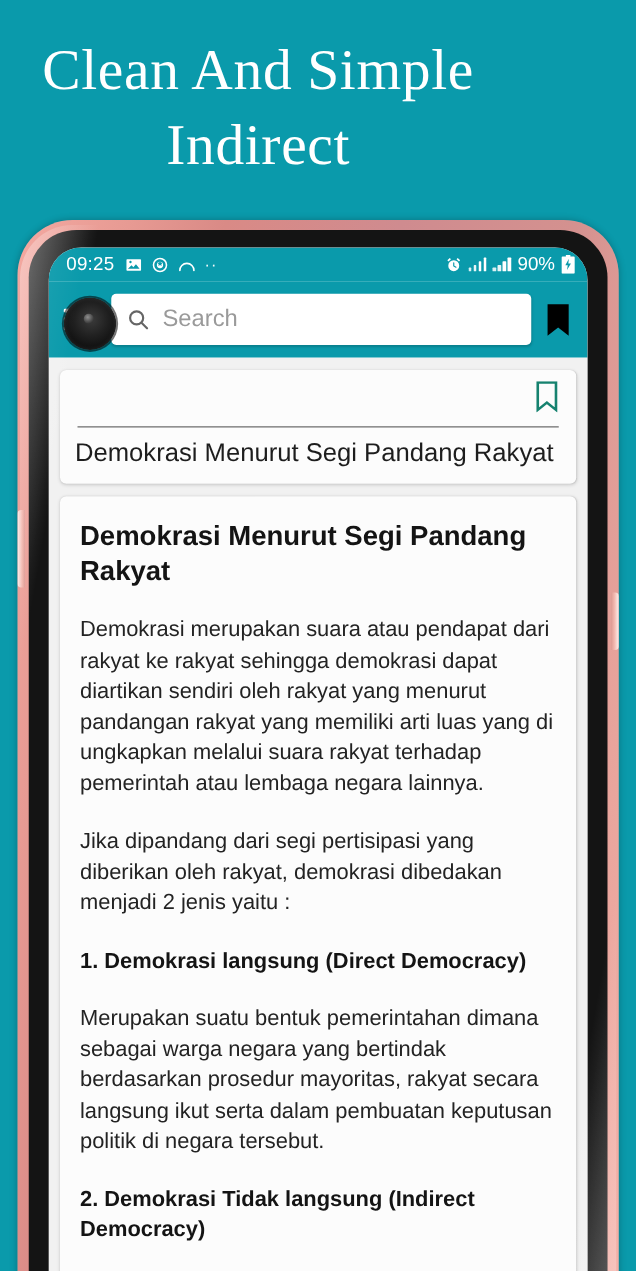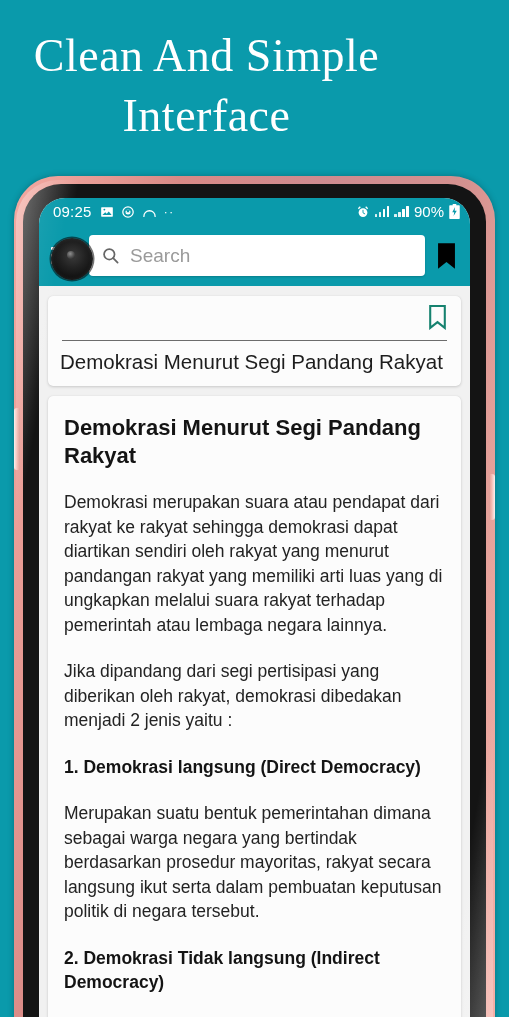--- a/index.html
+++ b/index.html
@@ -285,21 +285,21 @@
     line-height: 24.5px;
     margin-bottom: 22px;
   }
   .para:last-child, .sub-h:last-child { margin-bottom: 0; }
 </style>
 </head>
 <body>
 
 <div class="promo">
   <div class="promo-line">Clean And Simple</div>
-  <div class="promo-line">Interface</div>
+  <div class="promo-line">Indirect</div>
 </div>
 
 <div class="device">
 
   <div class="btn-volume"></div>
   <div class="btn-power"></div>
 
   <div class="bezel">
     <div class="screen">
 

